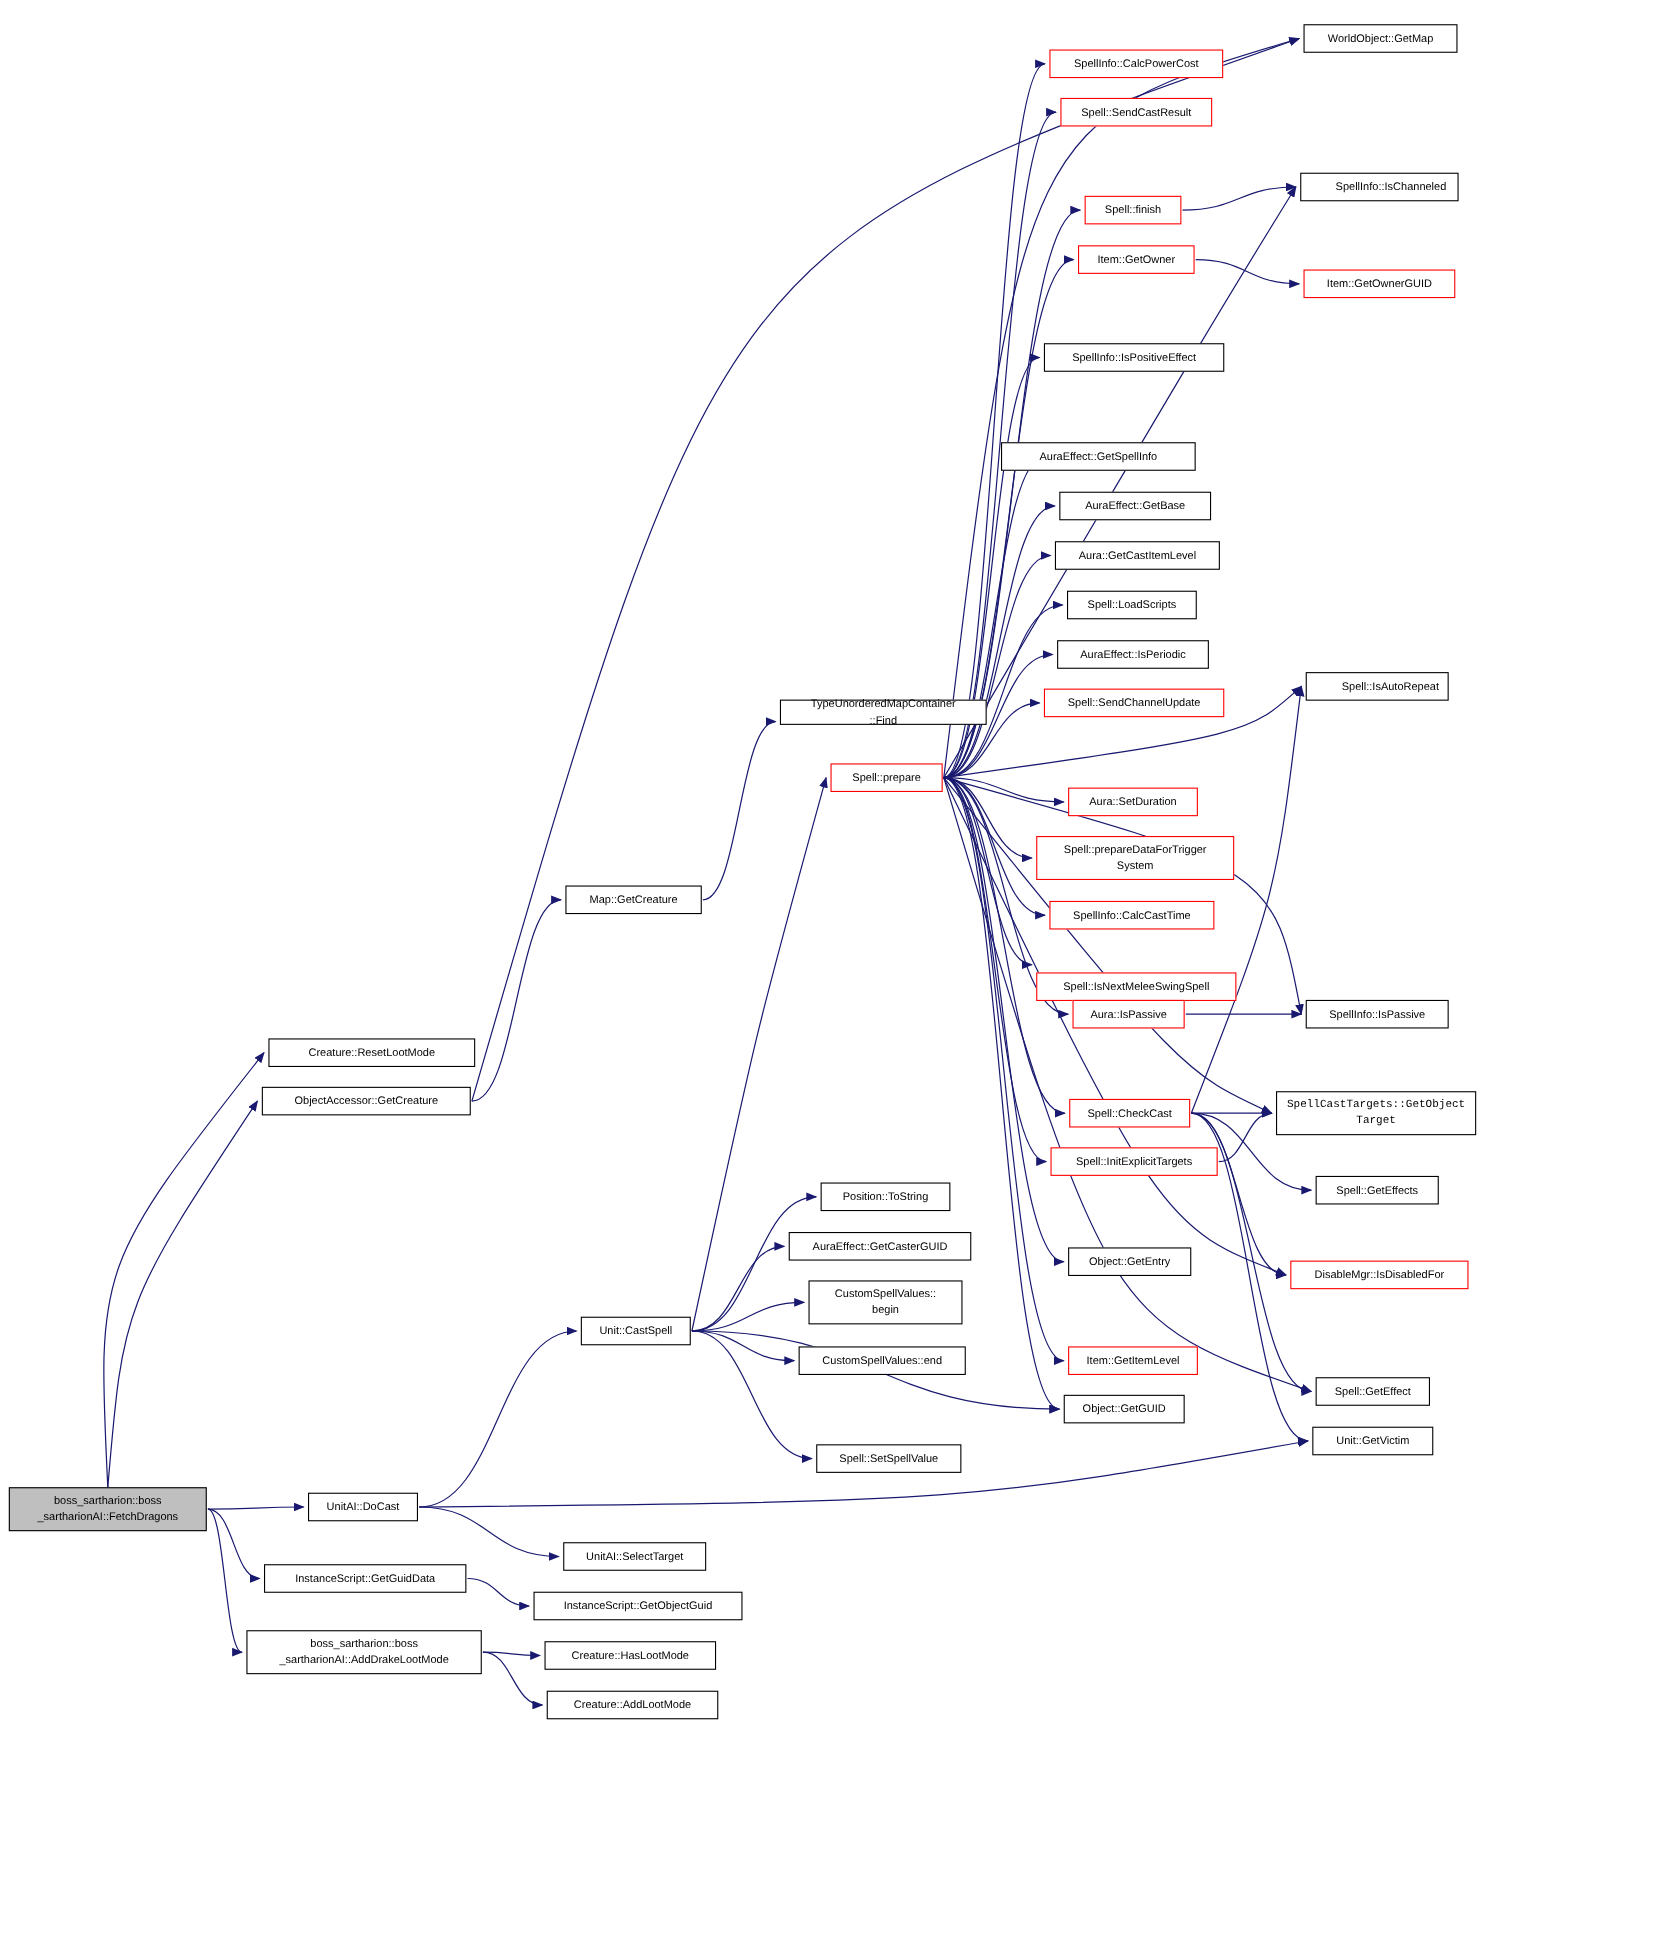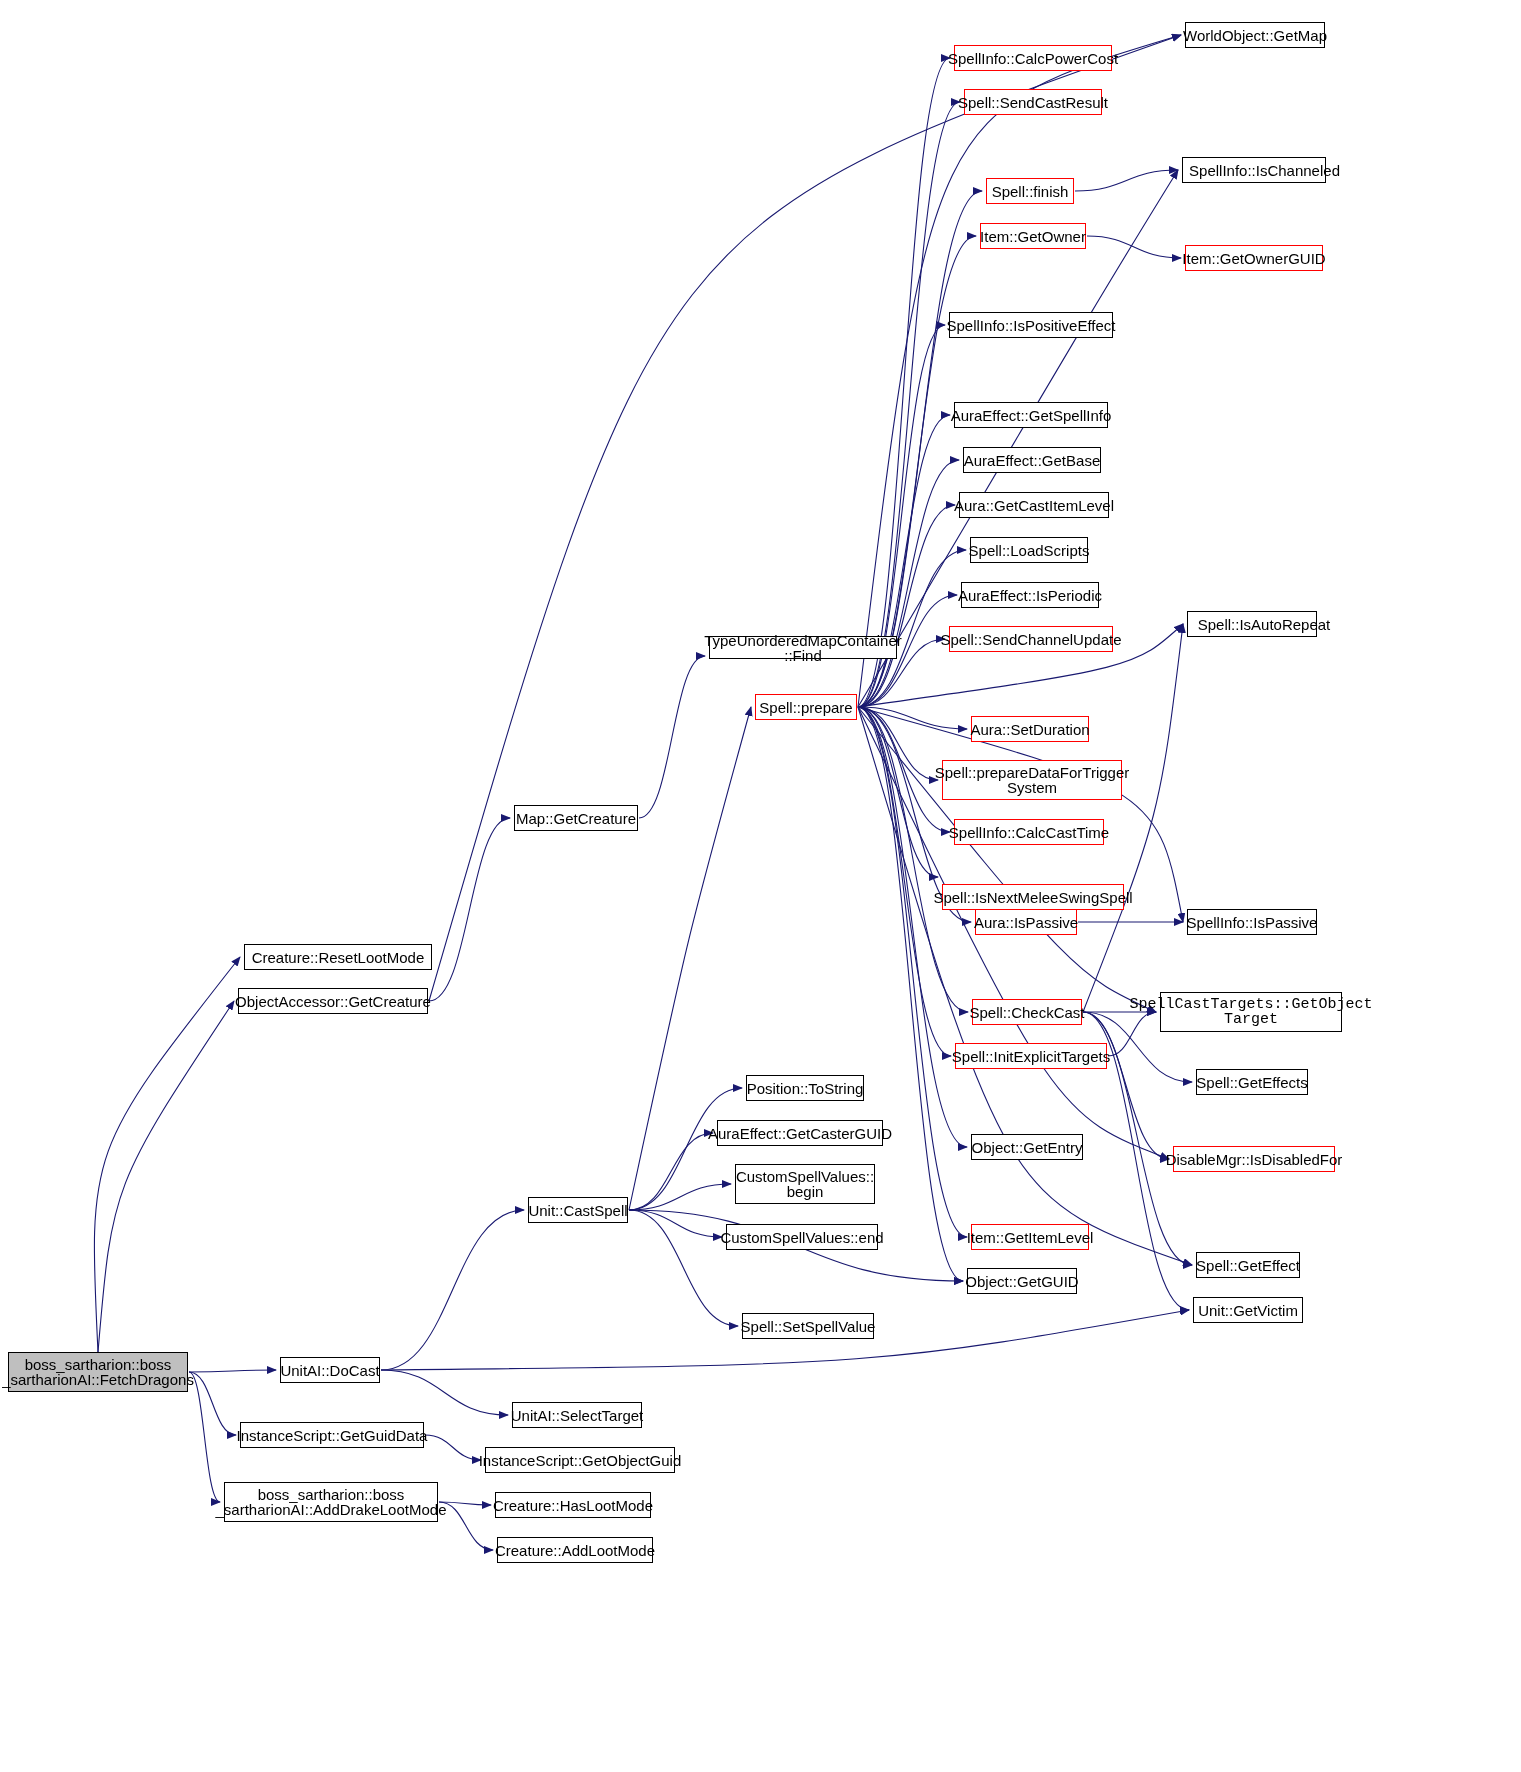--- a/index.html
+++ b/index.html
@@ -11,21 +11,21 @@
     overflow:hidden;
   }
   #edge-layer{position:absolute;left:0;top:0;width:1521px;height:1772px;z-index:1;}
   .edge{fill:none;stroke:var(--edge,#191970);stroke-width:1.1px;}
   .node{
     position:absolute;box-sizing:border-box;z-index:2;
     border:1px solid var(--node-border,#000000);
     background:var(--node-fill,#ffffff);
     color:var(--text,#000000);
     display:flex;flex-direction:column;align-items:center;justify-content:center;
-    font-size:15px;line-height:15px;text-align:left;white-space:nowrap;
+    font-size:10px;line-height:15px;text-align:left;white-space:nowrap;
     cursor:pointer;
   }
   .node.truncated{border-color:var(--trunc,#ff0000);}
   .node.self{background:var(--self-fill,#bfbfbf);cursor:default;}
 </style>
 </head>
 <body>
 
 <div id="stage">
   <svg id="edge-layer" width="1521" height="1772" viewBox="0 0 1521 1772" xmlns="http://www.w3.org/2000/svg">
@@ -134,21 +134,21 @@
     </div>
     <div class="node truncated" style="left: 980px; top: 223px; width: 106px; height: 26px;">
       <span>Item::GetOwner</span>
     </div>
     <div class="node truncated" style="left: 1185px; top: 245px; width: 138px; height: 26px;">
       <span>Item::GetOwnerGUID</span>
     </div>
     <div class="node" style="left: 949px; top: 312px; width: 164px; height: 26px;">
       <span>SpellInfo::IsPositiveEffect</span>
     </div>
-    <div class="node" style="left: 954px; top: 402px; width: 154px; height: 26px;">
+    <div class="node" style="left: 910px; top: 402px; width: 177px; height: 26px;">
       <span>AuraEffect::GetSpellInfo</span>
     </div>
     <div class="node" style="left: 963px; top: 447px; width: 138px; height: 26px;">
       <span>AuraEffect::GetBase</span>
     </div>
     <div class="node" style="left: 959px; top: 492px; width: 150px; height: 26px;">
       <span>Aura::GetCastItemLevel</span>
     </div>
     <div class="node" style="left: 970px; top: 537px; width: 118px; height: 26px;">
       <span>Spell::LoadScripts</span>

